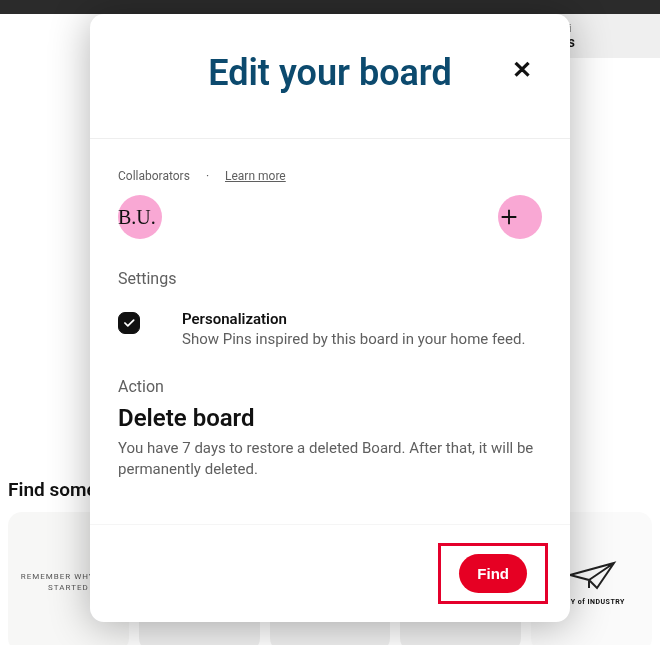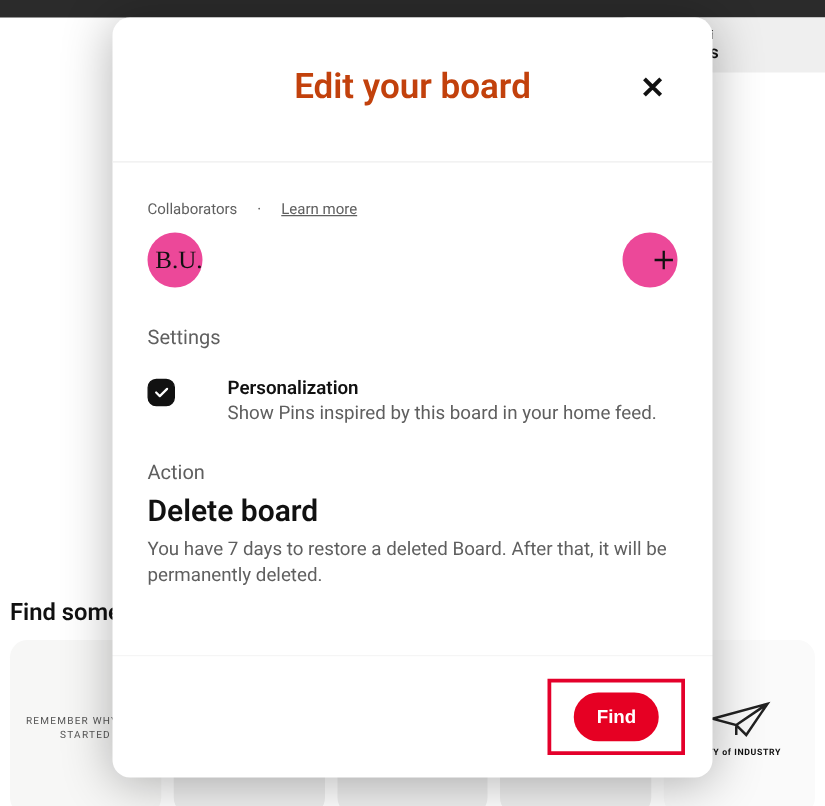--- a/index.html
+++ b/index.html
@@ -45,21 +45,21 @@
     position:absolute; inset:0; display:flex; align-items:flex-start; justify-content:center;
   }
   .modal {
     position:absolute; top:14px; width:480px; height:608px; background:#fff;
     border-radius:14px; box-shadow:0 4px 40px rgba(0,0,0,0.3);
     display:flex; flex-direction:column;
   }
   .modal-header {
     position:relative; padding:38px 24px 44px 24px; text-align:center;
   }
-  .modal-title { font-size:28px; font-weight:600; color:#c2410c; }
+  .modal-title { font-size:36px; font-weight:600; color:#0c4a6e; }
   .close-btn {
     position:absolute; top:36px; right:28px; width:40px; height:40px; border-radius:50%;
     display:flex; align-items:center; justify-content:center; cursor:pointer;
   }
   .close-x { font-size:24px; font-weight:700; color:#111; }
   .modal-body {
     flex:1; overflow-y:scroll; padding:0 28px 10px 28px; border-top:1px solid #eee;
   }
   .modal-body::-webkit-scrollbar { width:12px; }
   .modal-body::-webkit-scrollbar-track { background:#f0f0f0; }
@@ -70,22 +70,22 @@
   }
   .section-label { font-size:16px; color:#5f5f5f; margin-top:30px; margin-bottom:8px;}
   .collab-row {
     display:flex; align-items:center; gap:16px; font-size:12px; color:#5f5f5f; margin-top:30px;
   }
   .learn { text-decoration:underline; cursor:pointer; color:#5f5f5f;}
   .collab-avatars {
     display:flex; align-items:center; justify-content:space-between; margin-top:12px;
   }
   .avatar, .add-collab {
-    width:44px; height:44px; border-radius:50%; background:#ec4899; display:flex;
-    align-items:center; justify-content:flex-end;
+    width:44px; height:44px; border-radius:50%; background:#f9a8d4; display:flex;
+    align-items:center; justify-content:flex-start;
   }
   .avatar span { font-family: "Brush Script MT", cursive; font-size:20px; color:#111;}
   .add-collab svg { width:22px; height:22px; }
   .setting-row { display:flex; gap:14px; margin-top:14px; align-items:flex-start;}
   .checkbox {
     width:22px; height:22px; border:1.5px solid #999; border-radius:7px; background:#fff;
     flex-shrink:0; margin-top:2px; cursor:pointer; display:flex; align-items:center; justify-content:center;
   }
   .checkbox.checked { background:#111; border-color:#111;}
   .checkbox.checked svg { width:14px; height:14px; }

